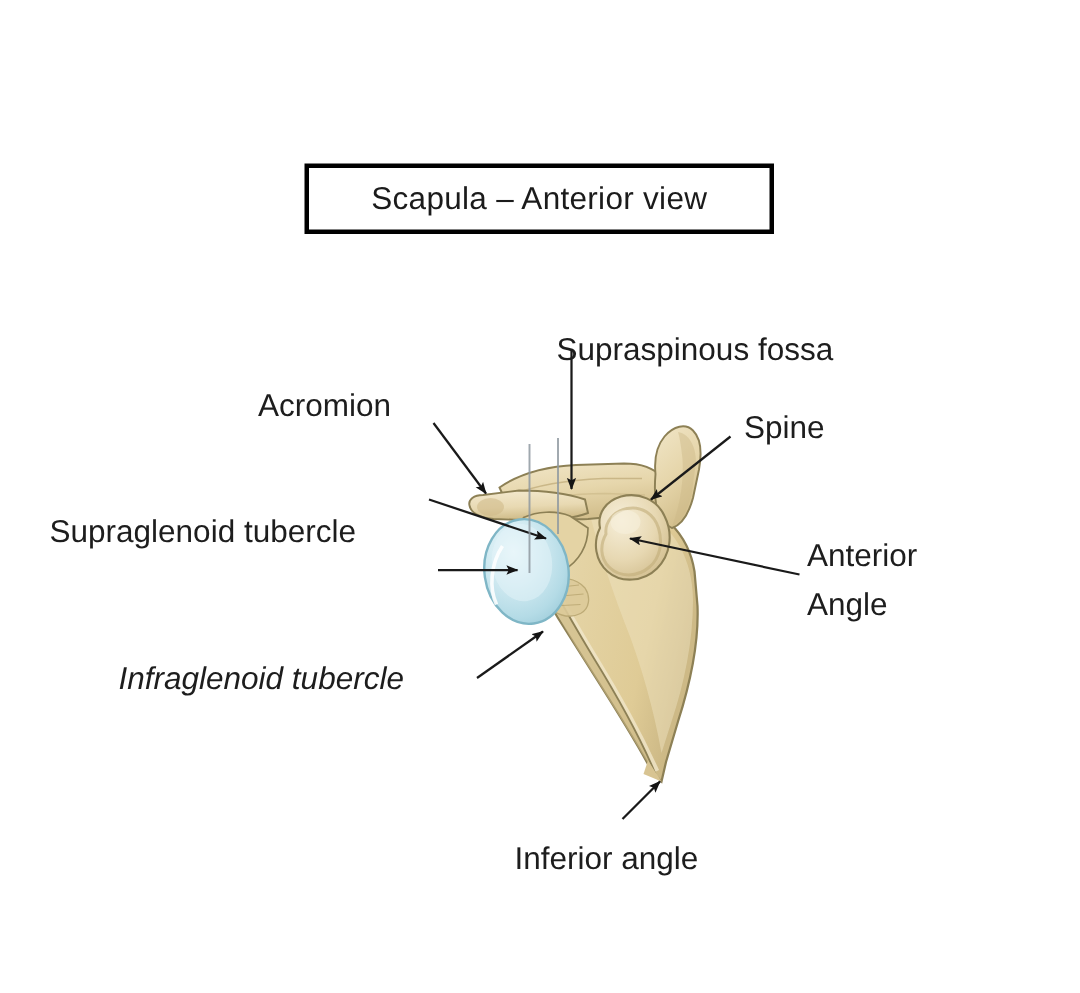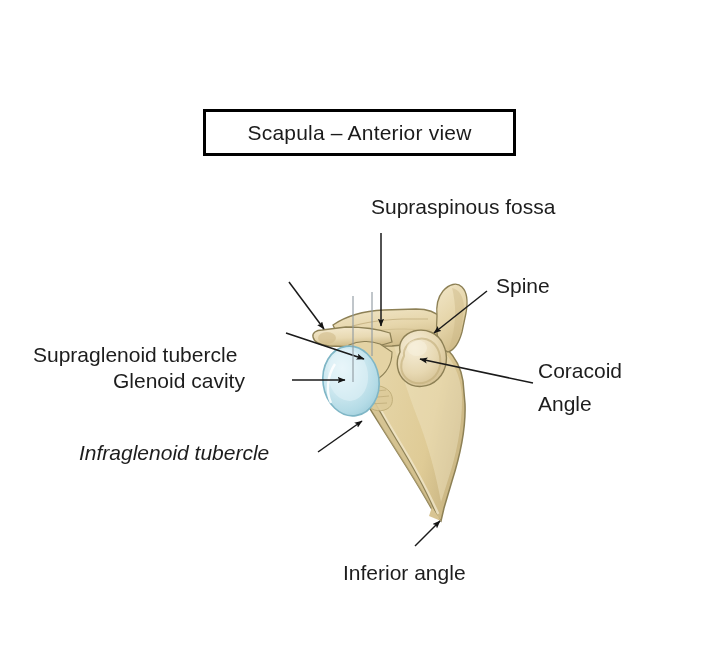--- a/index.html
+++ b/index.html
@@ -174,30 +174,30 @@
 
       <path d="M415,546 L440,521" marker-end="url(#ah)"></path>
     </g>
 
     <g stroke="#8f99a0" stroke-width="1.3" fill="none" opacity="0.85">
       <path d="M353,296 L353,382"></path>
       <path d="M372,292 L372,356"></path>
     </g>
   </svg>
 
+  <div class="lbl" style="left:172px;top:258px;">Acromion</div>
 
   <div class="lbl" style="left:33px;top:342px;">Supraglenoid tubercle</div>
 
-  <div class="lbl" style="left:113px;top:368px;">Glenoid cavity</div>
 
   <div class="lbl" style="left:79px;top:440px;font-style:italic;">Infraglenoid tubercle</div>
 
-  <div class="lbl" style="left:371px;top:194px;">Supraspinous fossa</div>
+  <div class="lbl" style="left:371px;top:221px;">Supraspinous fossa</div>
 
   <div class="lbl" style="left:496px;top:273px;text-align:right;">Spine</div>
 
-  <div class="lbl" style="left:538px;top:358px;">Coracoid</div>
+  <div class="lbl" style="left:538px;top:358px;">Anterior</div>
 
   <div class="lbl" style="left:538px;top:391px;">Angle</div>
 
   <div class="lbl" style="left:343px;top:560px;text-align:right;">Inferior angle</div>
 
 </div>
 
 </body></html>

